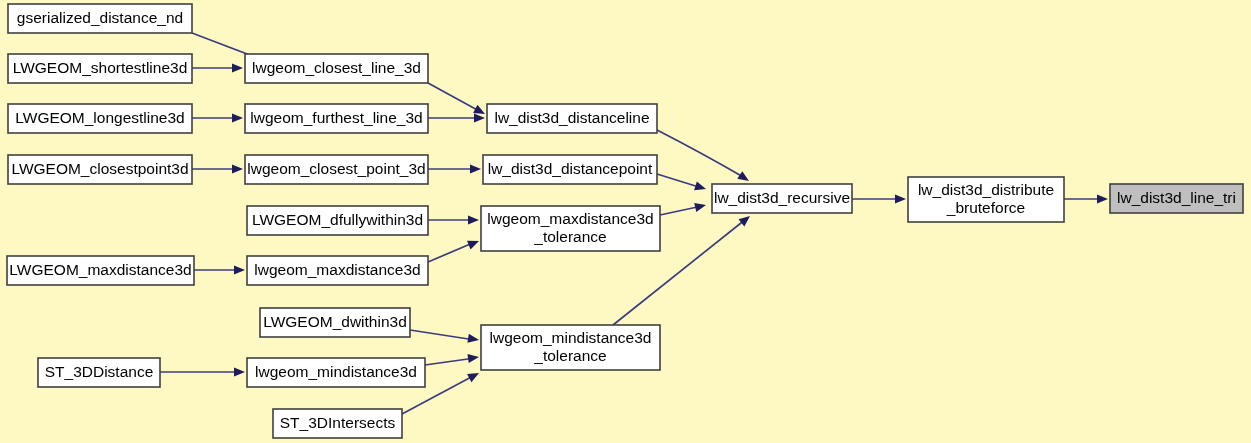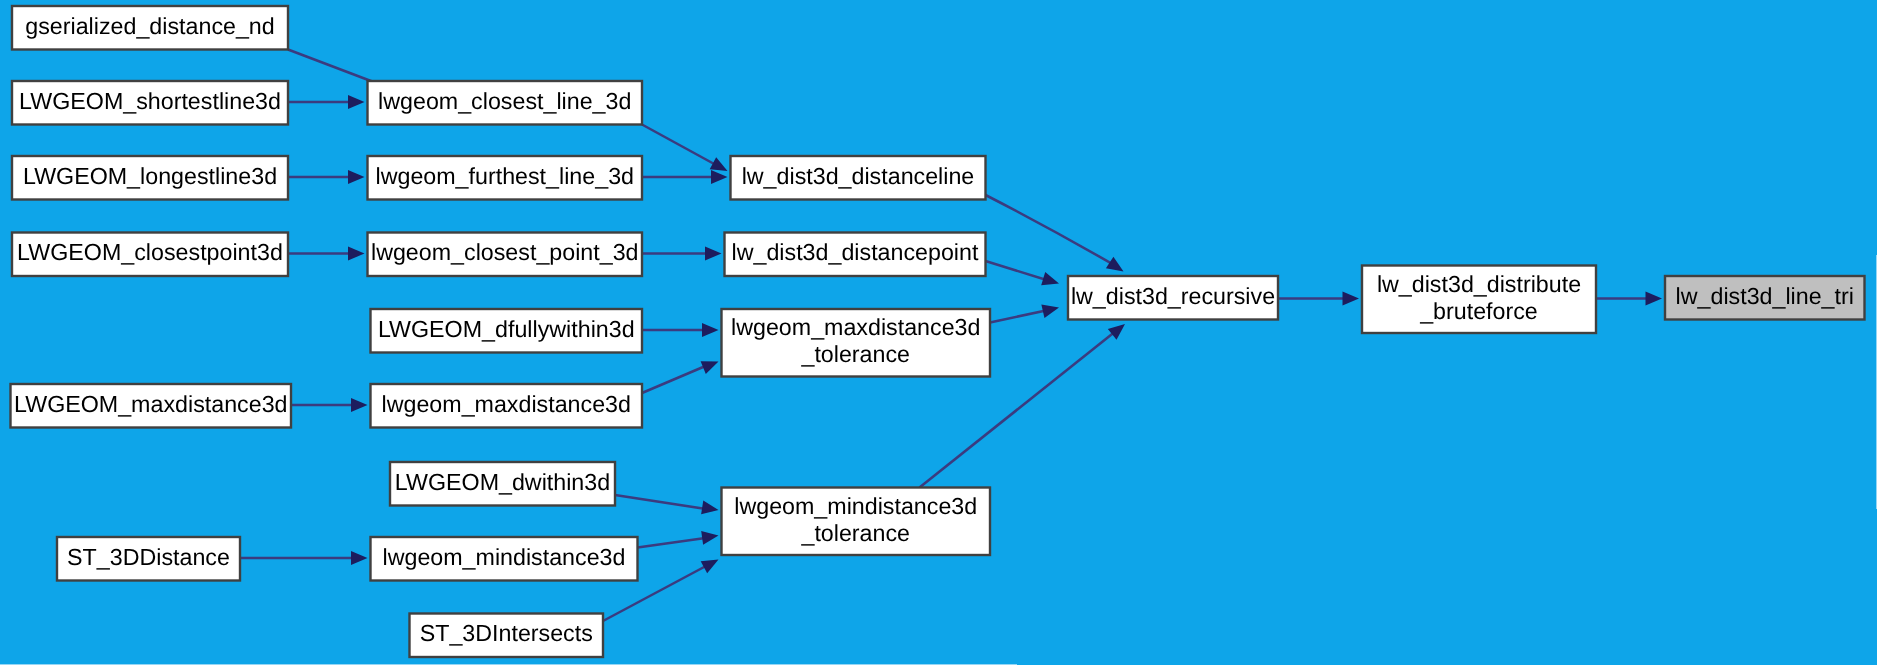--- a/index.html
+++ b/index.html
@@ -4,21 +4,21 @@
 <style>
   html, body {
     margin: 0;
     padding: 0;
     background: #ffffff;
   }
   #graph-root {
     position: relative;
     width: 1251px;
     height: 443px;
-    background: #0ea5e9;
+    background: #fef9c3;
     font-family: "Liberation Sans", sans-serif;
     overflow: hidden;
   }
   svg#callgraph {
     display: block;
     width: 1251px;
     height: 443px;
   }
   .node-box {
     fill: #ffffff;

